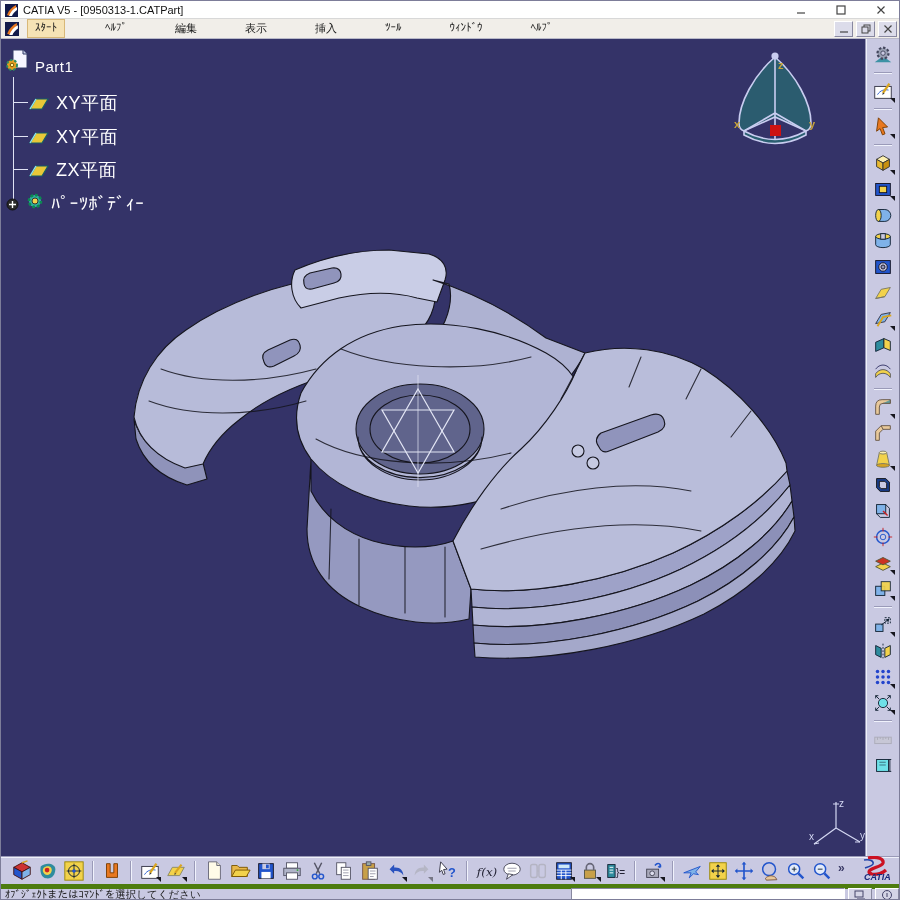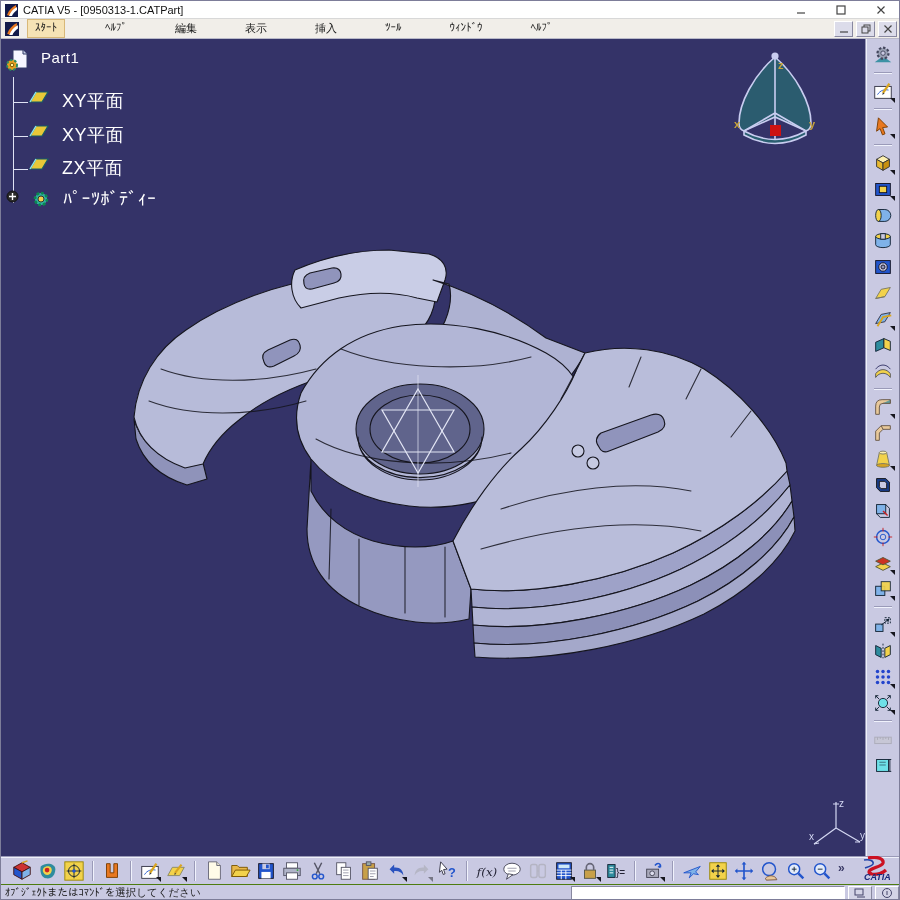--- a/index.html
+++ b/index.html
@@ -18,32 +18,32 @@
   .menu-item.hl{background:#f6e3b5;border:1px solid #d8b878;padding:1px 7px;}
   .mdictrl{margin-left:auto;display:flex;gap:3px;margin-right:4px;}
   .mdibtn{width:17px;height:14px;background:#dcdcea;border:1px solid;border-color:#ffffff #8888a0 #8888a0 #ffffff;display:flex;align-items:center;justify-content:center;}
   
   .viewport{position:absolute;top:38px;left:0;width:866px;height:817px;background:#343368;overflow:hidden;}
   .model-svg{position:absolute;top:0;left:0;}
   
   .tree{position:absolute;left:4px;top:10px;width:250px;height:180px;color:#fff;}
   .trunk{position:absolute;left:8px;top:28px;width:1px;height:126px;background:#dfe2f4;}
   .stub{position:absolute;left:8px;width:15px;height:1px;background:#dfe2f4;}
-  .trow{position:absolute;display:flex;align-items:flex-start;gap:12px;height:26px;}
+  .trow{position:absolute;display:flex;align-items:flex-end;gap:6px;height:26px;}
   .trow .tlabel{font-size:18px;letter-spacing:.5px;white-space:nowrap;}
   .troot .tlabel{font-size:15px;}
   
   .compass{position:absolute;left:728px;top:12px;}
   .triad{position:absolute;left:806px;top:755px;}
   
   .right-toolbar{position:absolute;top:38px;right:0;width:34px;height:817px;background:#c9c9e2;border-left:1px solid #9a9ab8;box-shadow:inset 1px 0 0 #eef0fa;display:flex;flex-direction:column;align-items:center;padding-top:3px;box-sizing:border-box;}
   
   .bottom-toolbar{position:absolute;top:855px;left:0;width:900px;height:28px;background:#c9c9e2;border-top:1px solid #9a9ab8;box-shadow:inset 0 1px 0 #eef0fa;display:flex;align-items:center;padding-left:8px;box-sizing:border-box;}
   
-  .statusbar{position:absolute;top:883px;left:0;width:900px;height:17px;background:#c9c9e2;border-top:1px solid #4d7c0f;display:flex;align-items:center;box-sizing:border-box;}
+  .statusbar{position:absolute;top:883px;left:0;width:900px;height:17px;background:#c9c9e2;border-top:5px solid #4d7c0f;display:flex;align-items:center;box-sizing:border-box;}
   .status-msg{font-size:10.5px;color:#1a1a1a;margin-left:4px;white-space:nowrap;}
   .cmd{margin-left:auto;width:268px;height:12px;border:1px solid;border-color:#8888a0 #ffffff #ffffff #8888a0;background:#fff;font-size:10px;padding:0 2px;}
   .sbtn{width:22px;height:13px;margin-left:3px;background:#d4d4e6;border:1px solid;border-color:#ffffff #8888a0 #8888a0 #ffffff;display:flex;align-items:center;justify-content:center;}
   .sbtn:last-child{margin-right:2px;}
   
   .tbtn{position:relative;width:26px;height:26px;flex:0 0 auto;display:flex;align-items:center;justify-content:center;}
   .bottom-toolbar .tbtn{width:25px;height:25px;margin-right:1px;}
   .tbtn.disabled{opacity:.45;filter:grayscale(.8);}
   .dd{position:absolute;right:1px;bottom:1px;width:0;height:0;border-left:5px solid transparent;border-top:5px solid #16161e;}
   .hsep{width:18px;height:1px;background:#9a9ab8;border-bottom:1px solid #f0f2fc;margin:4px 0;flex:0 0 auto;}

